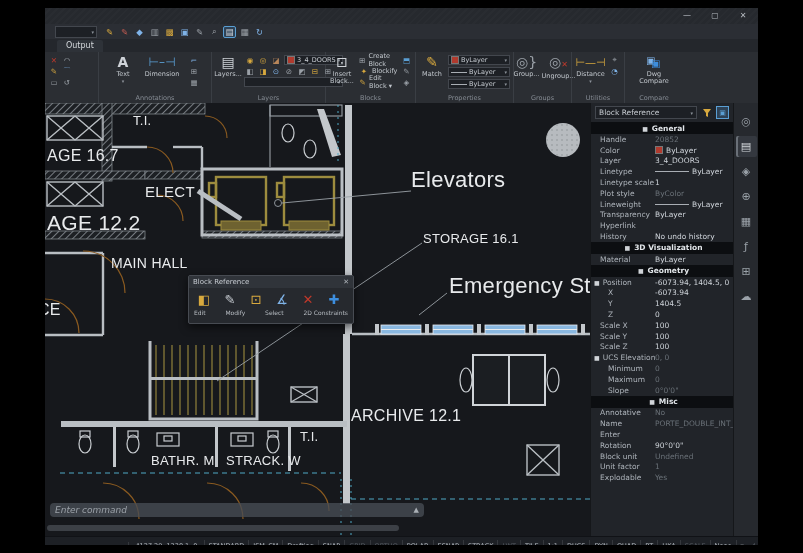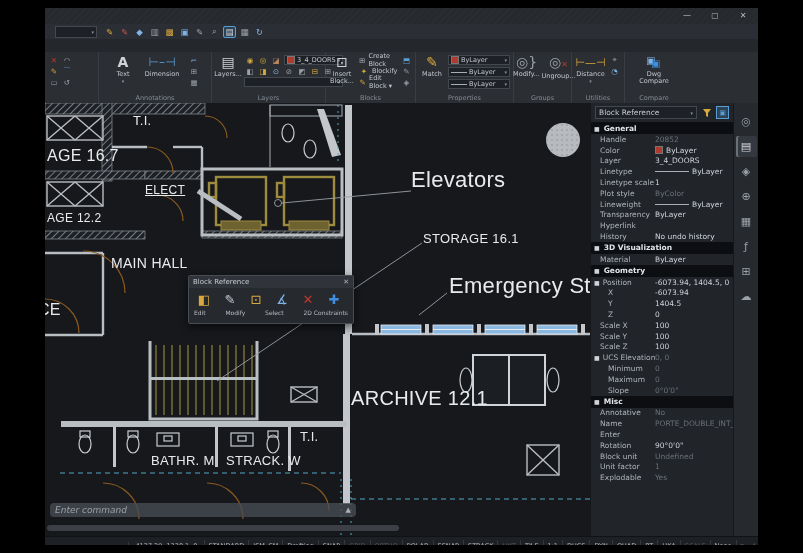--- a/index.html
+++ b/index.html
@@ -53,32 +53,32 @@
 
   
   #blocktb{position:absolute;left:143px;top:172px;width:164px;height:47px;background:#26292e;border:1px solid #474b52;border-radius:2px;box-shadow:0 3px 8px rgba(0,0,0,.6);}
   #blocktb .tbt{height:12px;background:#30343a;display:flex;align-items:center;padding:0 4px;font-size:7px;color:#c6cbd1;}
   #blocktb .tbt .x{margin-left:auto;color:#aab0b6;font-size:7px;}
   #btb-btns{display:flex;gap:2px;padding:1px 3px 0 3px;}
   .btbBtn{width:24px;height:20px;display:flex;align-items:center;justify-content:center;font-size:13px;border-radius:2px;}
   #btb-labels{display:flex;font-size:6px;color:#b8bdc3;padding:0 5px;justify-content:space-between;}
 
   
-  #cmdbar{position:absolute;left:5px;top:400px;width:306px;height:14px;background:rgba(72,77,84,.78);border-radius:4px;display:flex;align-items:center;padding:0 5px;box-sizing:border-box;}
+  #cmdbar{position:absolute;left:5px;top:400px;width:374px;height:14px;background:rgba(72,77,84,.78);border-radius:4px;display:flex;align-items:center;padding:0 5px;box-sizing:border-box;}
   #cmdbar .ph{font-size:9px;font-style:italic;color:#9ba1a8;}
   #cmdbar .cico{margin-left:auto;color:#aab0b6;font-size:7px;}
   #hscroll{position:absolute;left:2px;top:422px;width:352px;height:6px;background:#3c4046;border-radius:3px;}
 
   
   #props{width:143px;height:433px;background:#212429;border-left:1px solid #15171a;box-sizing:border-box;font-size:8px;}
   #phead{height:19px;display:flex;align-items:center;gap:3px;padding:0 4px;}
   #psel{flex:1;height:13px;background:#1d2025;border:1px solid #43474e;color:#c6cbd1;font-size:7.5px;display:flex;align-items:center;padding:0 3px;box-sizing:border-box;}
   #psel span.caret{margin-left:auto;}
   .phico{width:13px;height:13px;display:flex;align-items:center;justify-content:center;font-size:9px;}
-  .psec{height:12px;background:#0c0e11;color:#e2e6ea;font-weight:bold;font-size:7.5px;display:flex;align-items:center;gap:4px;padding-left:3px;}
+  .psec{height:12px;background:#0c0e11;color:#e2e6ea;font-weight:bold;font-size:7.5px;display:flex;align-items:center;gap:4px;padding-left:3px;justify-content:center;}
   .psec .sqm{font-size:6px;color:#d0d4d8;}
   .prow{height:10.8px;display:flex;align-items:center;}
   .plabel{width:64px;padding-left:9px;color:#aeb4bb;font-size:7.5px;box-sizing:border-box;overflow:hidden;white-space:nowrap;}
   .plabel.ind{padding-left:17px;}
   .plabel.mk{padding-left:3px;}
   .plabel .sqm{font-size:6px;color:#d0d4d8;margin-right:3px;}
   .pval{flex:1;color:#ced3d9;font-size:7.5px;display:flex;align-items:center;gap:3px;overflow:hidden;white-space:nowrap;}
   .pval.dim{color:#697077;}
   .pval .sw{width:6px;height:6px;}
   .pval .lineg{width:34px;}
@@ -134,20 +134,23 @@
           <div class="gi" style="color: rgb(216, 169, 62);">▩</div>
           <div class="gi" style="color: rgb(127, 179, 232);">▣</div>
           <div class="gi" style="color: rgb(154, 160, 167);">✎</div>
           <div class="gi" style="color: rgb(169, 174, 180);">⌕</div>
           <div class="gi sel" style="color: rgb(207, 211, 216);">▤</div>
           <div class="gi" style="color: rgb(154, 160, 167);">▦</div>
           <div class="gi" style="color: rgb(127, 179, 232);">↻</div>
         </div>
   </div>
 
+  <div id="tabrow">
+    <div class="rtab">Output</div>
+  </div>
 
   <div id="ribbon">
 
     <div class="rpanel" style="width:54px">
       <div class="pbody">
             <div class="smicons" id="partial-icons">
               <div class="si" style="color: rgb(192, 57, 43);">✕</div>
               <div class="si" style="color: rgb(154, 160, 167);">◠</div>
               <div class="si" style="color: rgb(216, 169, 62);">✎</div>
               <div class="si" style="color: rgb(127, 179, 232);">⌒</div>
@@ -271,21 +274,21 @@
           </div>
         </div>
       </div>
       <div class="plab">Properties</div>
     </div>
 
     <div class="rpanel" style="width:58px">
       <div class="pbody" style="justify-content:center;gap:6px">
         <div class="bigbtn">
           <span class="bicon" style="color:#9aa0a7">◎}</span>
-          <span class="btxt">Modify...</span>
+          <span class="btxt">Group...</span>
         </div>
         <div class="bigbtn">
           <span class="bicon" style="color:#9aa0a7">◎<i style="color:#c0392b;font-style:normal;font-size:8px">✕</i></span>
           <span class="btxt">Ungroup...</span>
         </div>
       </div>
       <div class="plab">Groups</div>
     </div>
 
     <div class="rpanel" style="width:53px">
@@ -433,28 +436,28 @@
         <line class="cy" x1="293" y1="2" x2="293" y2="60" stroke-dasharray="2 4"></line>
 
         <path class="ld" d="M366,88 L237,100"></path>
         <path class="ld" d="M377,140 L172,278"></path>
         <path class="ld" d="M402,190 L374,212"></path>
       </svg>
 
       <div id="canvas-labels">
             <div class="clabel" style="left: 88px; top: 10px; font-size: 13px;">T.I.</div>
             <div class="clabel" style="left: 2px; top: 44px; font-size: 16px;">AGE 16.7</div>
-            <div class="clabel" style="left: 100px; top: 80px; font-size: 12px; text-decoration: underline;">ELECT</div>
-            <div class="clabel" style="left: 2px; top: 108px; font-size: 12px;">AGE 12.2</div>
+            <div class="clabel" style="left: 100px; top: 80px; font-size: 15px;">ELECT</div>
+            <div class="clabel" style="left: 2px; top: 108px; font-size: 21px;">AGE 12.2</div>
             <div class="clabel" style="left: 366px; top: 64px; font-size: 22px;">Elevators</div>
             <div class="clabel" style="left: 378px; top: 128px; font-size: 13px;">STORAGE 16.1</div>
             <div class="clabel" style="left: 66px; top: 152px; font-size: 14px;">MAIN HALL</div>
             <div class="clabel" style="left: 404px; top: 170px; font-size: 22px;">Emergency Sta</div>
             <div class="clabel" style="left: -7px; top: 198px; font-size: 16px;">CE</div>
-            <div class="clabel" style="left: 306px; top: 284px; font-size: 20px;">ARCHIVE 12.1</div>
+            <div class="clabel" style="left: 306px; top: 304px; font-size: 16px;">ARCHIVE 12.1</div>
             <div class="clabel" style="left: 255px; top: 326px; font-size: 13px;">T.I.</div>
             <div class="clabel" style="left: 106px; top: 350px; font-size: 13px;">BATHR. M</div>
             <div class="clabel" style="left: 181px; top: 350px; font-size: 13px;">STRACK. W</div>
           </div>
 
       
       <div id="blocktb">
         <div class="tbt">
           <span>Block Reference</span>
           <span class="x">✕</span>

